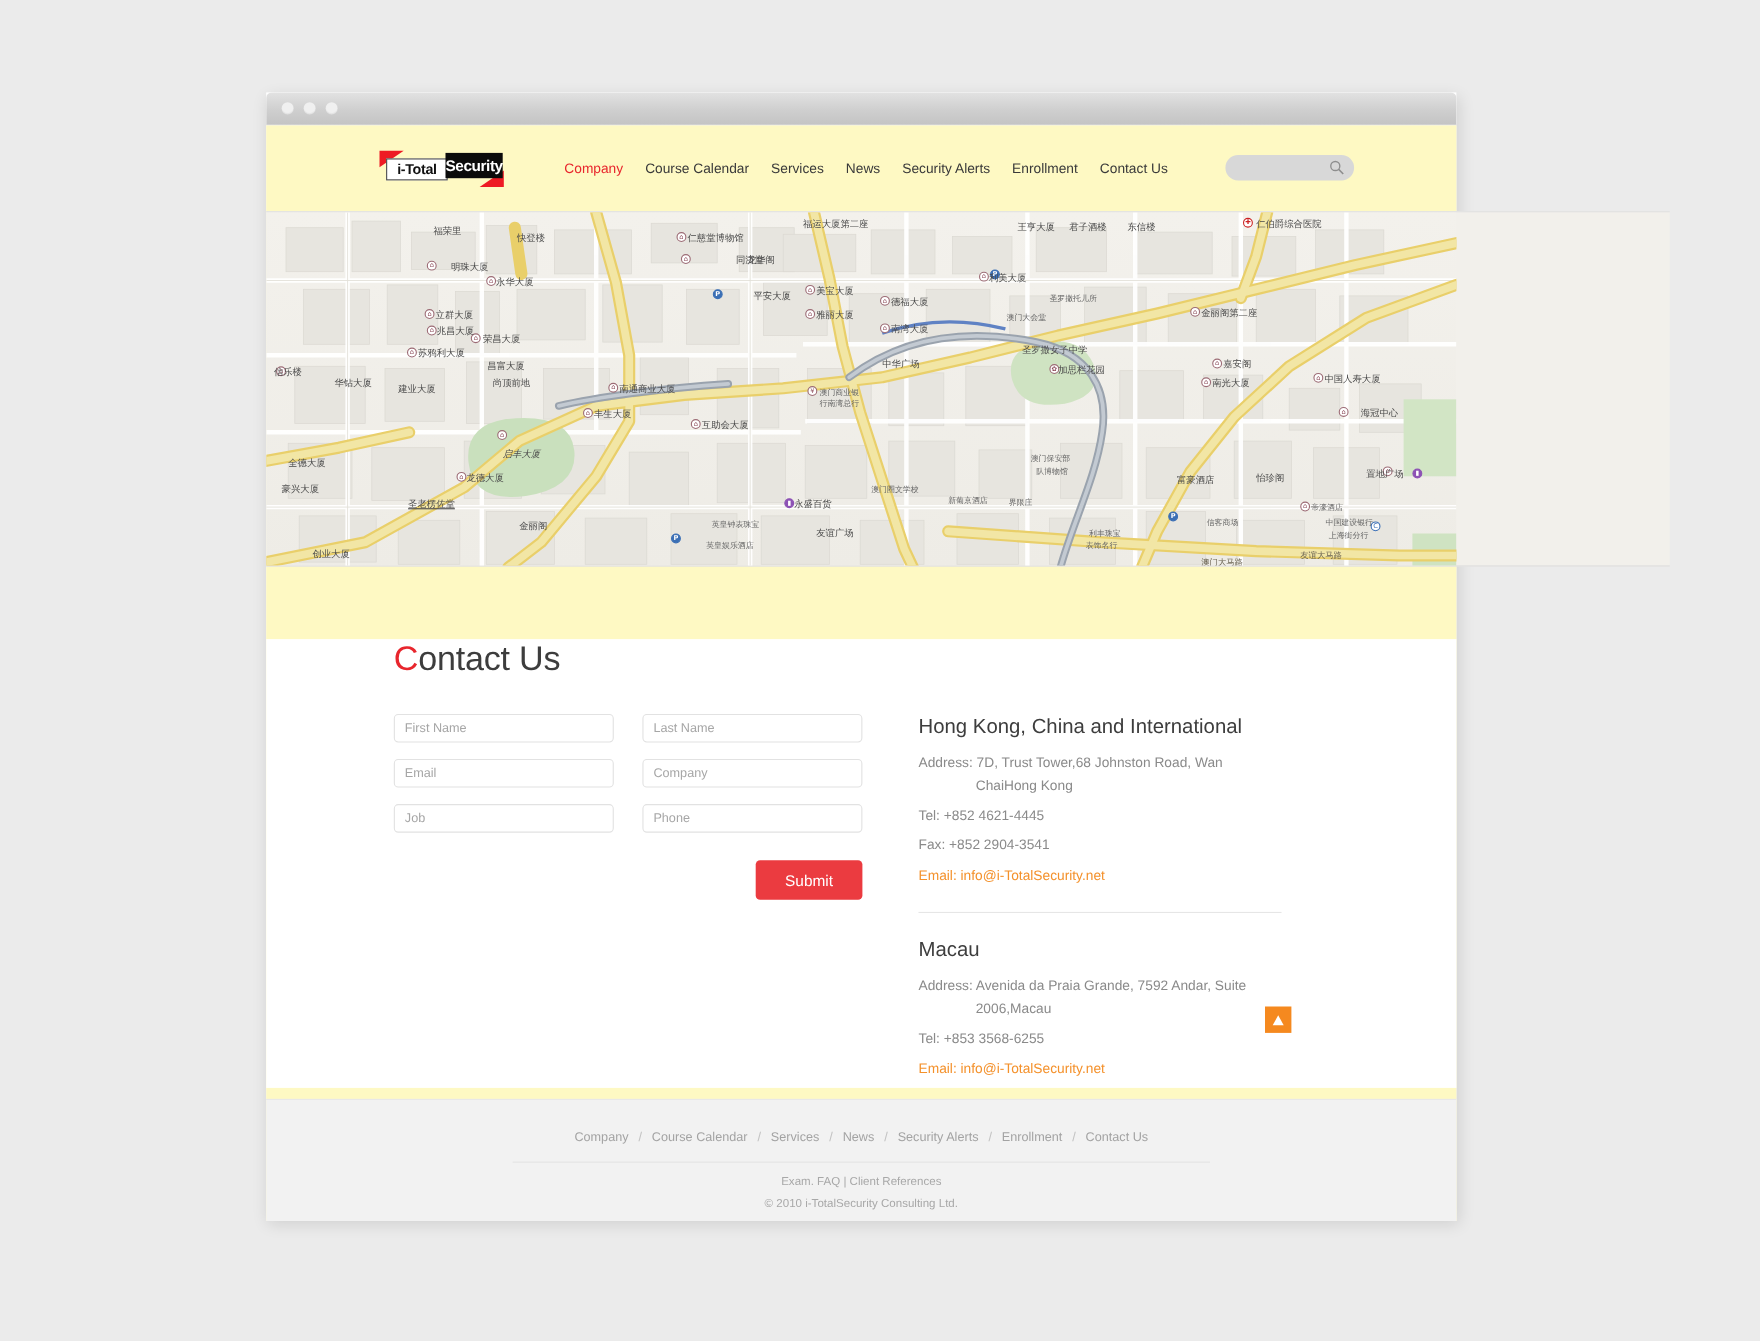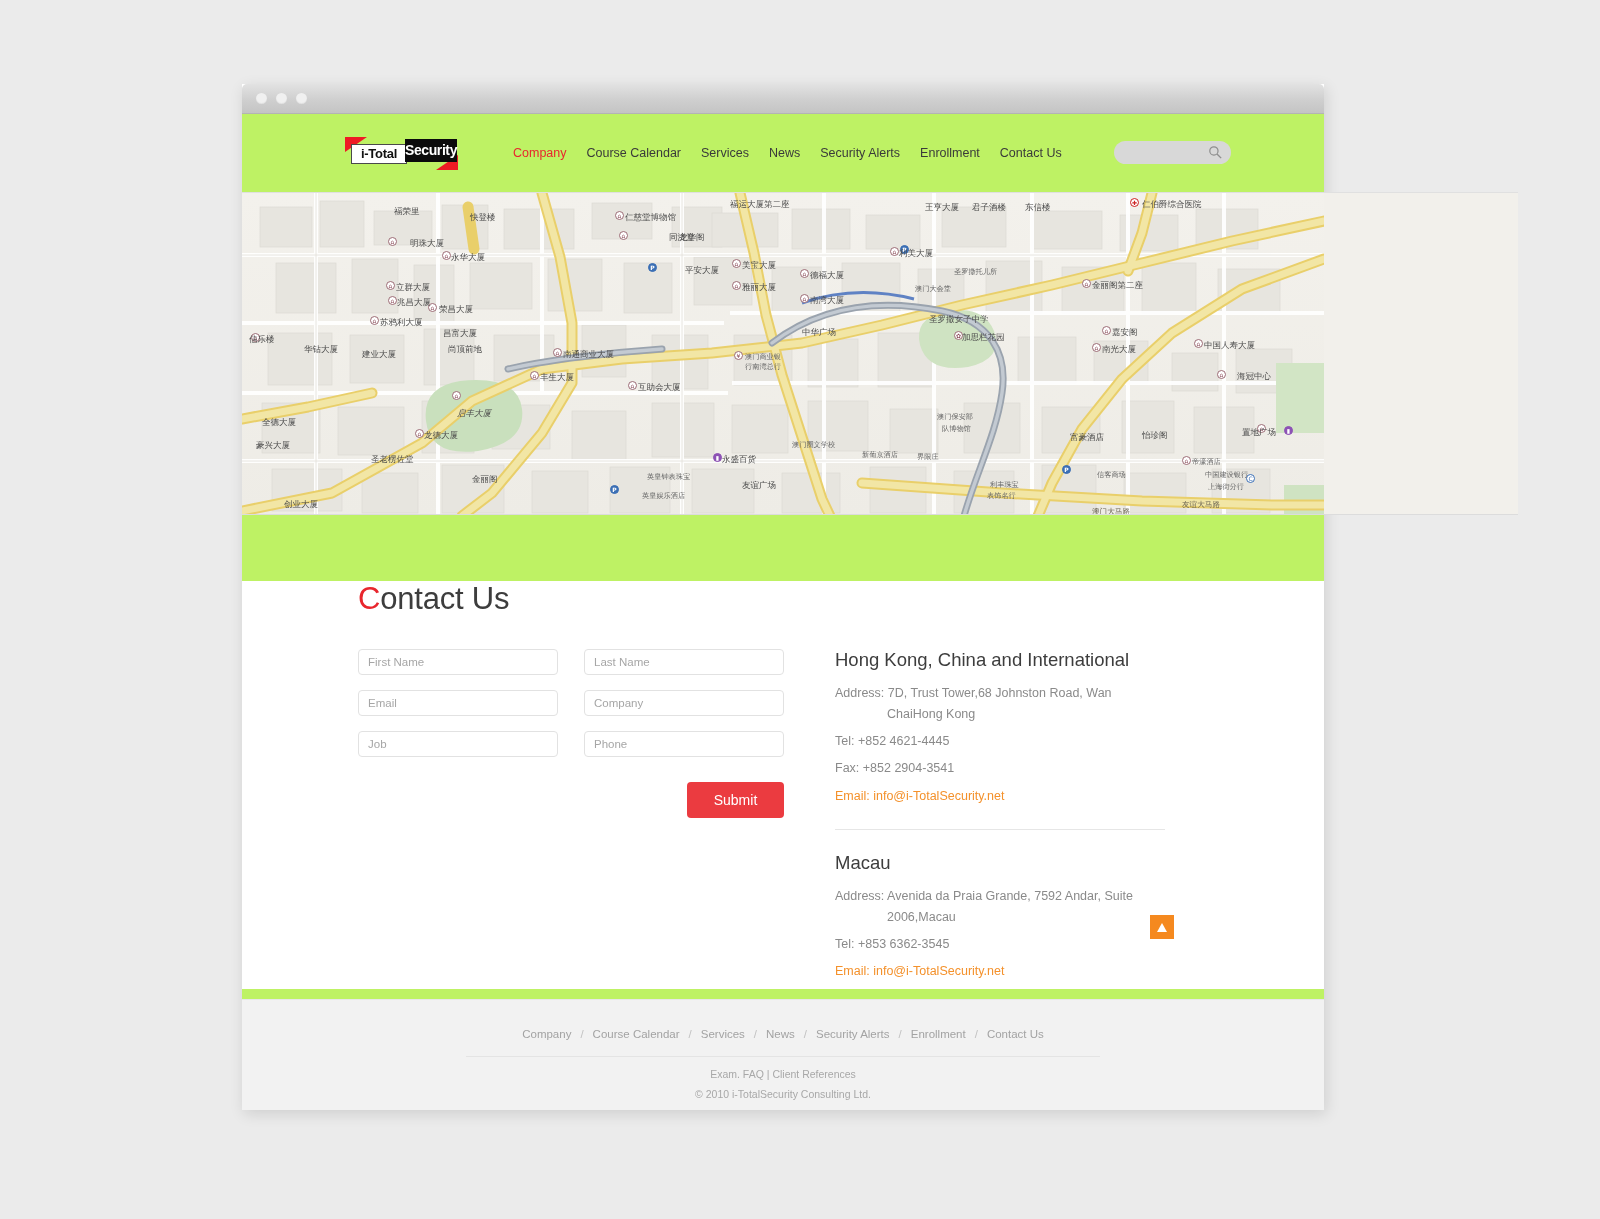--- a/index.html
+++ b/index.html
@@ -29,21 +29,21 @@
     border-top-right-radius: 5px;
   }
   .win-dot {
     width: 11px; height: 11px; border-radius: 50%;
     background: #f0f0f0;
     margin-right: 9px;
     box-shadow: inset 0 -1px 1px rgba(0,0,0,0.06);
   }
 
   
-  #site { position: relative; width: 1082px; height: 996px; background: #bef264; }
+  #site { position: relative; width: 1082px; height: 996px; background: #fef9c3; }
 
   
   #site-header {
     height: 78px;
     display: flex; align-items: center;
     padding-left: 101px;
     position: relative;
   }
   #logo {
     position: relative;
@@ -502,21 +502,21 @@
           <div class="mlabel" style="left: 62px; top: 152px;">华钻大厦</div>
           <div class="mlabel" style="left: 138px; top: 125px;">苏鸦利大厦</div>
           <div class="mlabel" style="left: 197px; top: 112px;">荣昌大厦</div>
           <div class="mlabel" style="left: 155px; top: 105px;">兆昌大厦</div>
           <div class="mlabel" style="left: 201px; top: 136px;">昌富大厦</div>
           <div class="mlabel" style="left: 206px; top: 152px;">尚顶前地</div>
           <div class="mlabel" style="left: 120px; top: 157px;">建业大厦</div>
           <div class="mlabel" style="left: 20px; top: 225px;">全德大厦</div>
           <div class="mlabel" style="left: 14px; top: 248px;">豪兴大厦</div>
           <div class="mlabel" style="left: 182px; top: 238px;">龙德大厦</div>
-          <div class="mlabel" style="left: 129px; top: 262px;">圣老楞佐堂</div>
+          <div class="mlabel" style="left: 129px; top: 262px; text-decoration: underline;">圣老楞佐堂</div>
           <div class="mlabel" style="left: 230px; top: 282px;">金丽阁</div>
           <div class="mlabel" style="left: 42px; top: 307px;">创业大厦</div>
           <div class="mlabel" style="left: 215px; top: 216px; font-style: italic;">启丰大厦</div>
           <div class="mlabel" style="left: 321px; top: 157px;">南通商业大厦</div>
           <div class="mlabel" style="left: 298px; top: 180px;">丰生大厦</div>
           <div class="mlabel" style="left: 396px; top: 190px;">互助会大厦</div>
           <div class="mlabel" style="left: 383px; top: 20px;">仁慈堂博物馆</div>
           <div class="mlabel" style="left: 387px; top: 40px; padding-left: 40px;">同济堂</div>
           <div class="mlabel" style="left: 437px; top: 40px;">龙华阁</div>
           <div class="mlabel" style="left: 443px; top: 73px;">平安大厦</div>
@@ -600,21 +600,21 @@
             <p class="info-line">Fax: +852 2904-3541</p>
             <p class="info-line email">Email: info@i-TotalSecurity.net</p>
           </div>
 
           <hr class="info-divider">
 
           <div>
             <h2 class="info-heading">Macau</h2>
             <p class="info-line">Address: Avenida da Praia Grande, 7592 Andar, Suite</p>
             <p class="info-line indent">2006,Macau</p>
-            <p class="info-line">Tel: +853 6362-3545</p>
+            <p class="info-line">Tel: +853 3568-6255</p>
             <p class="info-line email">Email: info@i-TotalSecurity.net</p>
           </div>
         </div>
       </div>
 
       <div id="scroll-top">
         <span class="tri"></span>
       </div>
     </div>
 

